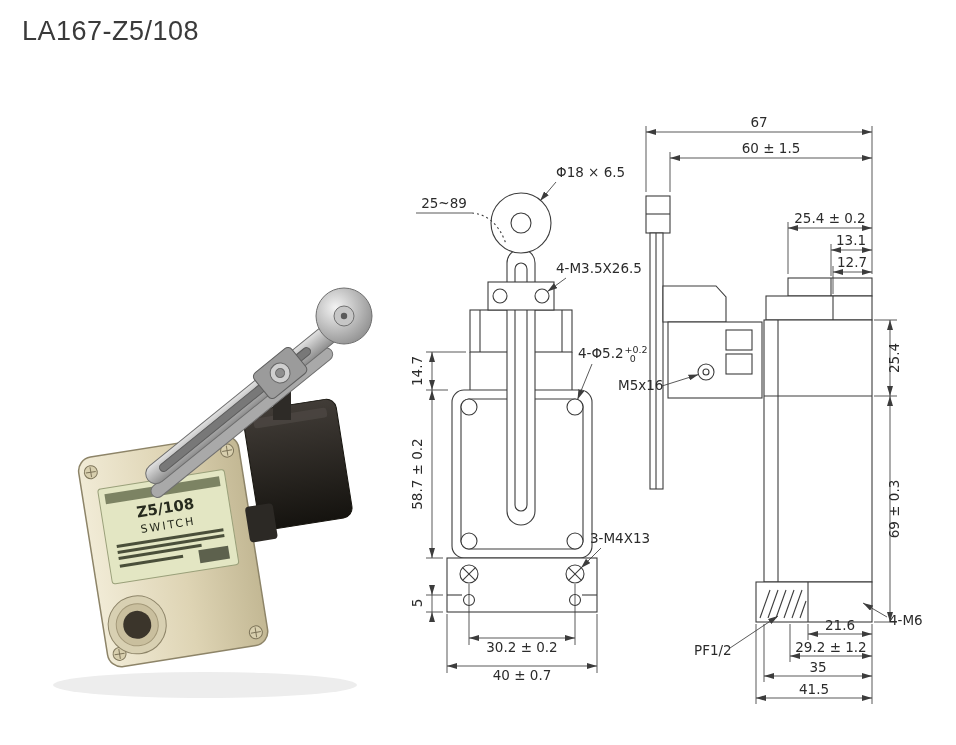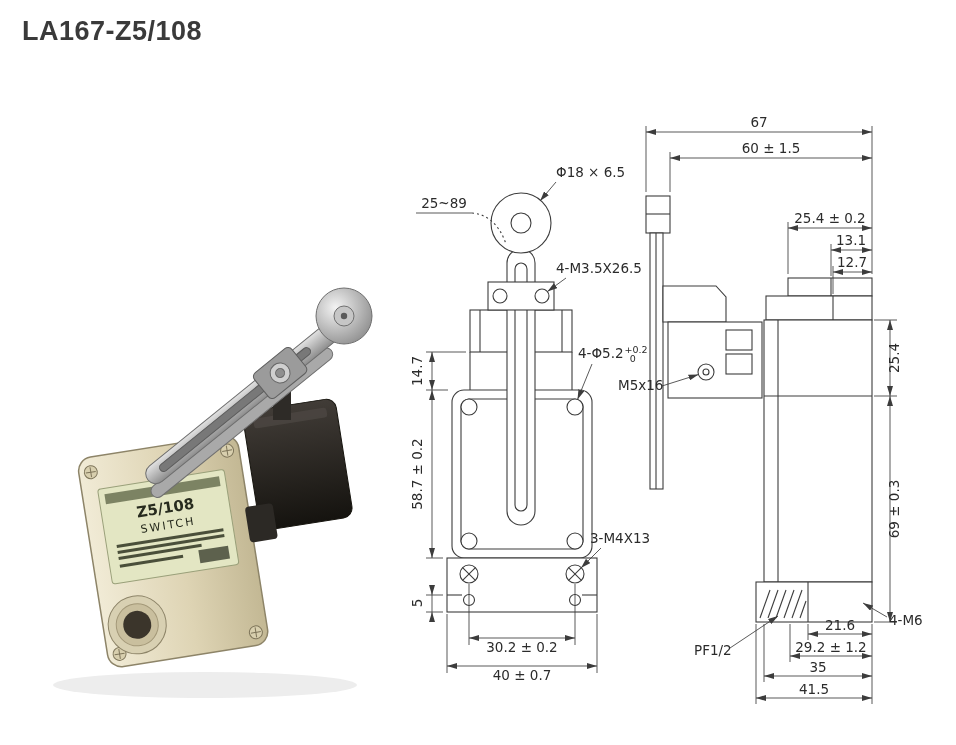--- a/index.html
+++ b/index.html
@@ -1,19 +1,19 @@
 <!DOCTYPE html>
 <html><head>
 <meta charset="utf-8">
 <style>
   *{margin:0;padding:0;box-sizing:border-box}
   html,body{width:956px;height:745px;background:#ffffff}
   body{font-family:"Liberation Sans","DejaVu Sans",sans-serif}
   .page{position:relative;width:956px;height:745px;background:#fff;overflow:hidden}
-  .title{position:absolute;left:22px;top:16px;font-size:27px;font-weight:700;color:#3a3a3a;letter-spacing:.5px}
+  .title{position:absolute;left:22px;top:16px;font-size:27px;font-weight:400;color:#3a3a3a;letter-spacing:.5px}
   svg.canvas{position:absolute;left:0;top:0}
   .geo rect,.geo circle,.geo polygon,.geo path{fill:#fff;stroke:#3c3c3c;stroke-width:1.1}
   .geo line{stroke:#3c3c3c;stroke-width:1.1;fill:none}
   .geo .nf{fill:none}
   .dl line,.dl path{stroke:#3c3c3c;stroke-width:.85;fill:none}
   .dash{stroke-dasharray:2 3 !important;stroke-width:1.1 !important}
   text{font-family:"DejaVu Sans","Liberation Sans",sans-serif}
   text.dim{font-size:13.5px;fill:#2b2b2b}
   tspan.small{font-size:9.5px}
   .phlabel1{font-size:15px;font-weight:bold;fill:#272b1e}

